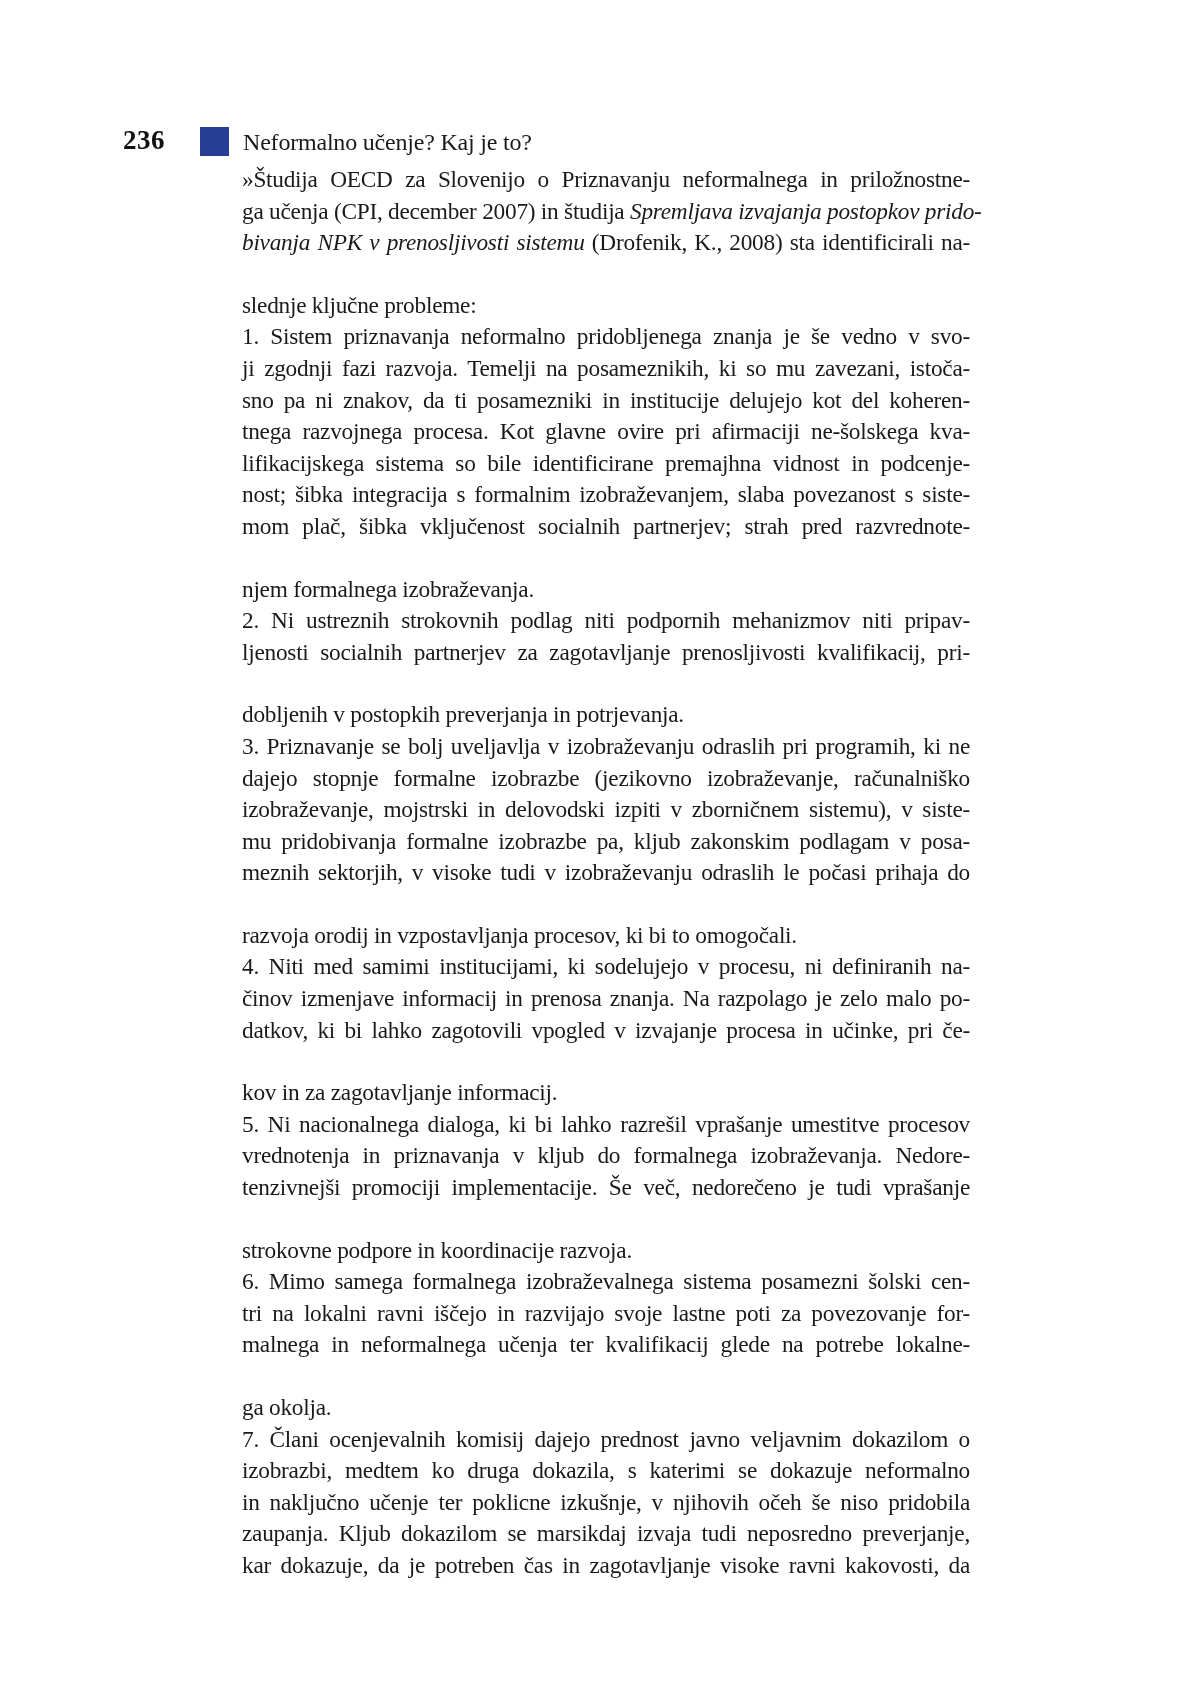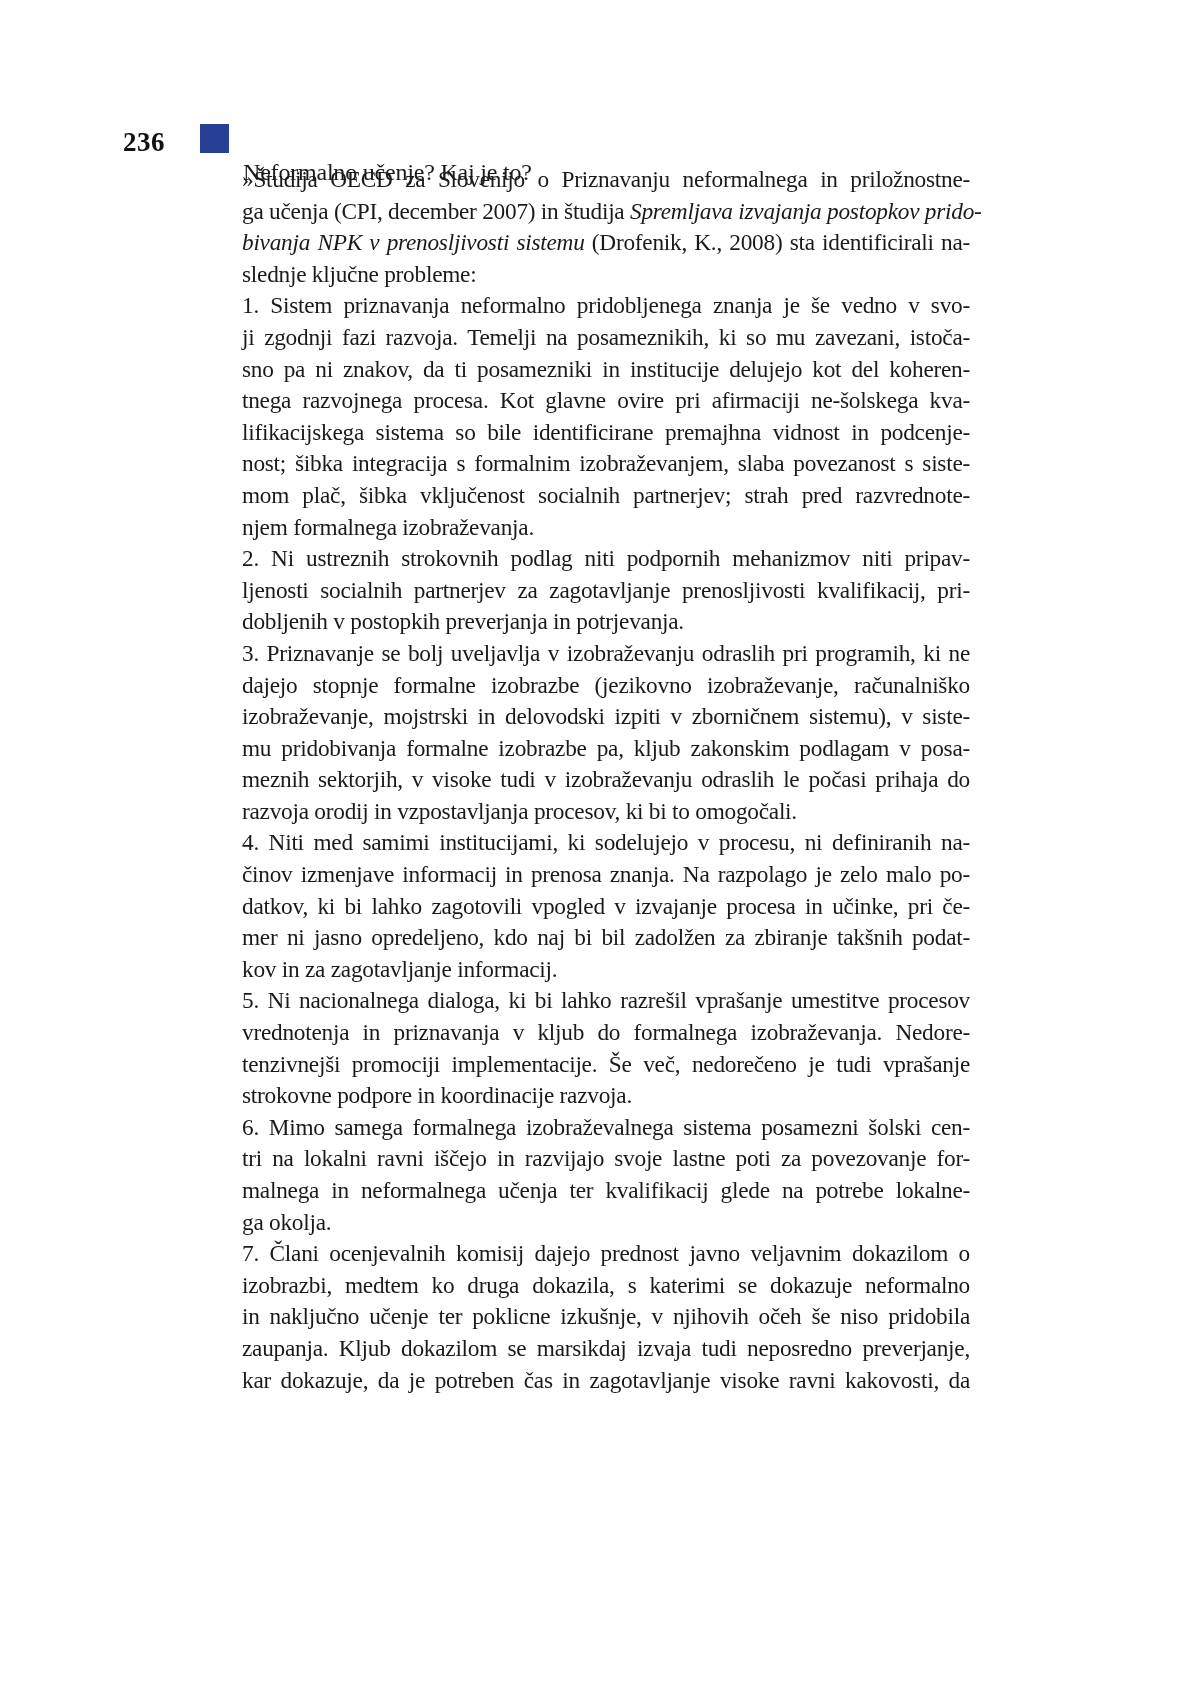--- a/index.html
+++ b/index.html
@@ -11,24 +11,24 @@
       width: 1187px;
       height: 1684px;
       position: relative;
       overflow: hidden;
       font-family: "Liberation Serif", "DejaVu Serif", serif;
       color: #1a1a1a;
     }
     .header {
       position: absolute;
       left: 123px;
-      top: 127px;
+      top: 116px;
       height: 40px;
       display: flex;
-      align-items: flex-start;
+      align-items: flex-end;
     }
     .page-number {
       font-weight: bold;
       font-size: 27px;
       letter-spacing: 0.5px;
       color: #111;
       width: 72px;
       margin-right: 5px;
     }
     .blue-square {
@@ -55,20 +55,21 @@
     }
     .line {
       display: block;
       white-space: nowrap;
       text-align: justify;
       text-align-last: justify;
       height: 31.6px;
     }
     .line.last {
       text-align-last: left;
+      margin-top: 31px;
     }
     .line i { font-style: italic; }
   </style>
 </head>
 <body>
 
 <div class="header">
   <span class="page-number">236</span>
   <span class="blue-square" style="background: rgb(38, 63, 149);"></span>
   <span class="running-title">Neformalno učenje? Kaj je to?</span>
@@ -101,21 +102,20 @@
       <span class="line"><span>dajejo stopnje formalne izobrazbe (jezikovno izobraževanje, računalniško</span></span>
       <span class="line"><span>izobraževanje, mojstrski in delovodski izpiti v zborničnem sistemu), v siste-</span></span>
       <span class="line"><span>mu pridobivanja formalne izobrazbe pa, kljub zakonskim podlagam v posa-</span></span>
       <span class="line"><span>meznih sektorjih, v visoke tudi v izobraževanju odraslih le počasi prihaja do</span></span>
       <span class="line last"><span>razvoja orodij in vzpostavljanja procesov, ki bi to omogočali.</span></span>
     </div>
     <div>
       <span class="line"><span>4. Niti med samimi institucijami, ki sodelujejo v procesu, ni definiranih na-</span></span>
       <span class="line"><span>činov izmenjave informacij in prenosa znanja. Na razpolago je zelo malo po-</span></span>
       <span class="line"><span>datkov, ki bi lahko zagotovili vpogled v izvajanje procesa in učinke, pri če-</span></span>
-      <span class="line"><span>mer ni jasno opredeljeno, kdo naj bi bil zadolžen za zbiranje takšnih podat-</span></span>
       <span class="line last"><span>kov in za zagotavljanje informacij.</span></span>
     </div>
     <div>
       <span class="line"><span>5. Ni nacionalnega dialoga, ki bi lahko razrešil vprašanje umestitve procesov</span></span>
       <span class="line"><span>vrednotenja in priznavanja v kljub do formalnega izobraževanja. Nedore-</span></span>
       <span class="line"><span>tenzivnejši promociji implementacije. Še več, nedorečeno je tudi vprašanje</span></span>
       <span class="line last"><span>strokovne podpore in koordinacije razvoja.</span></span>
     </div>
     <div>
       <span class="line"><span>6. Mimo samega formalnega izobraževalnega sistema posamezni šolski cen-</span></span>

